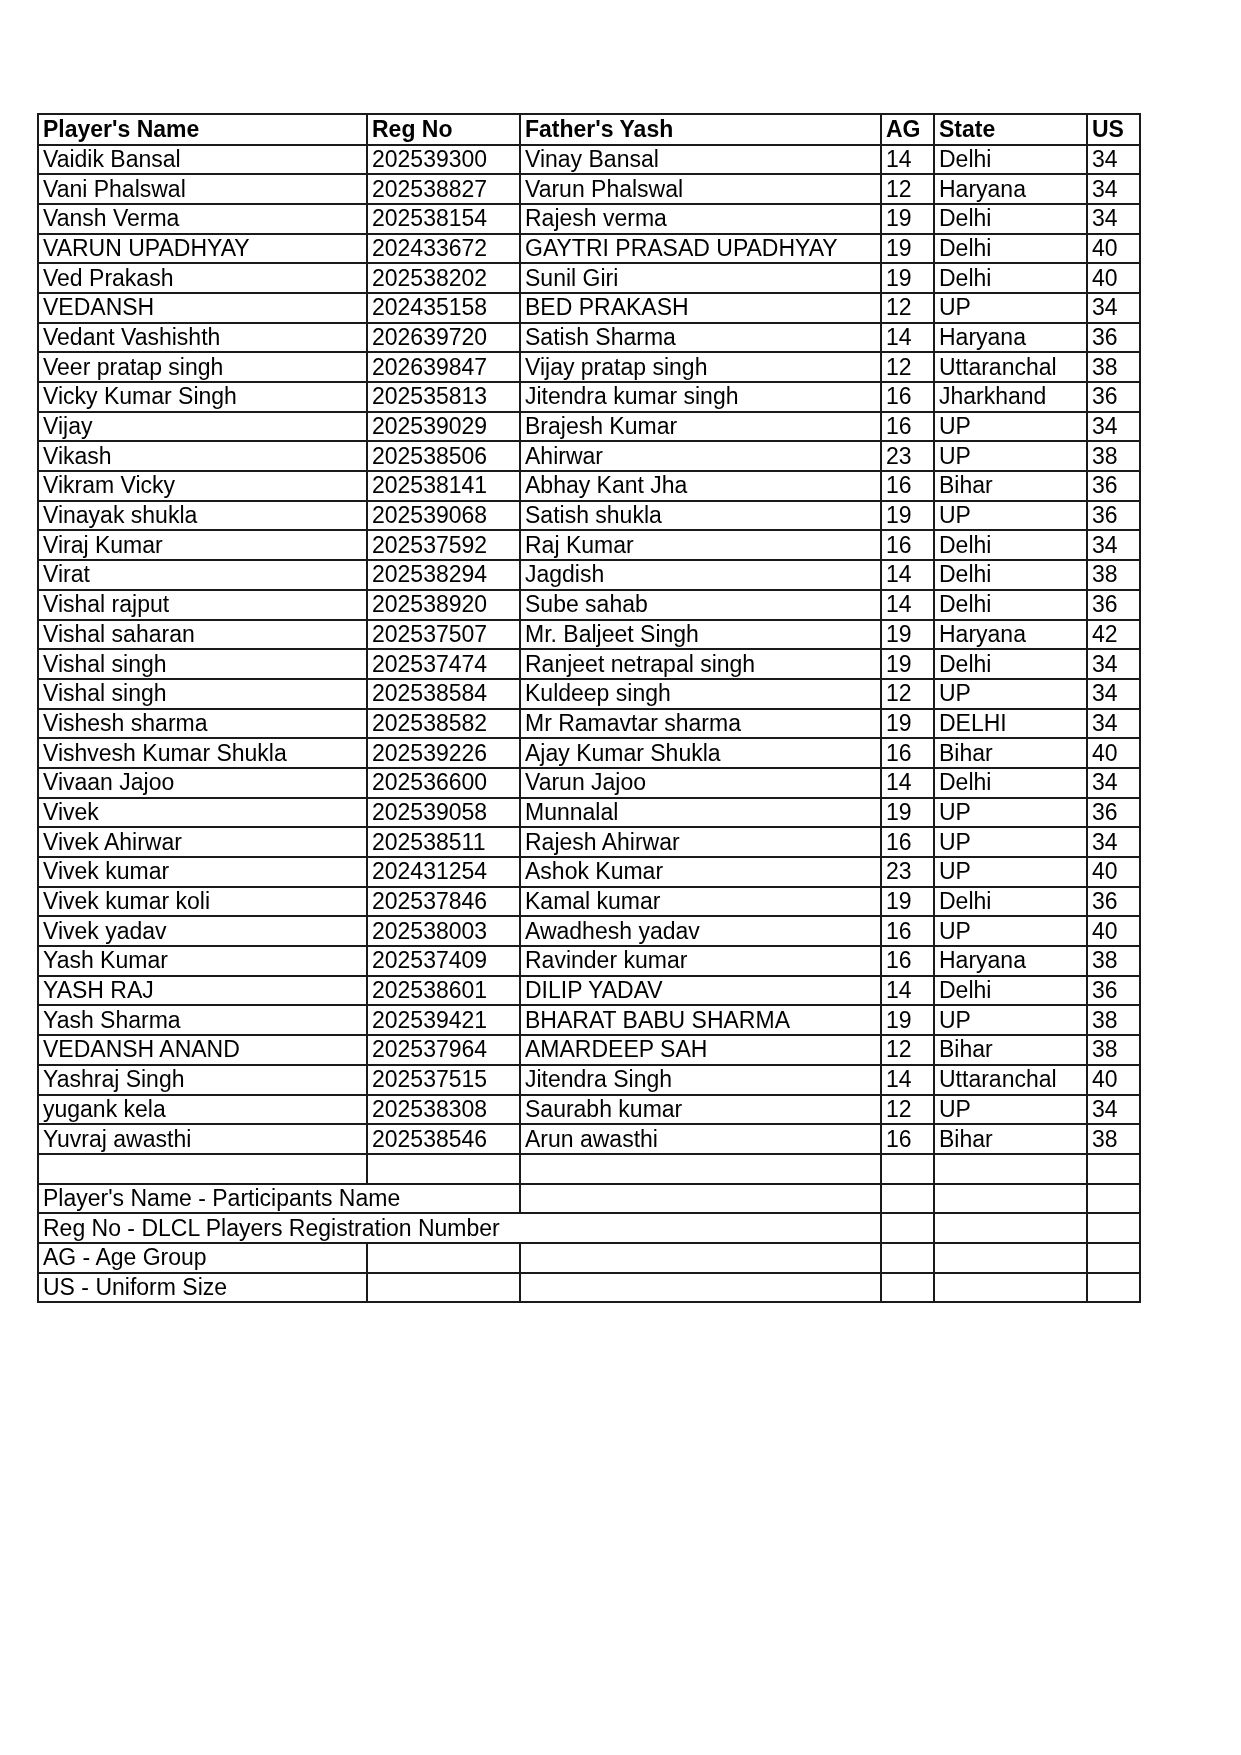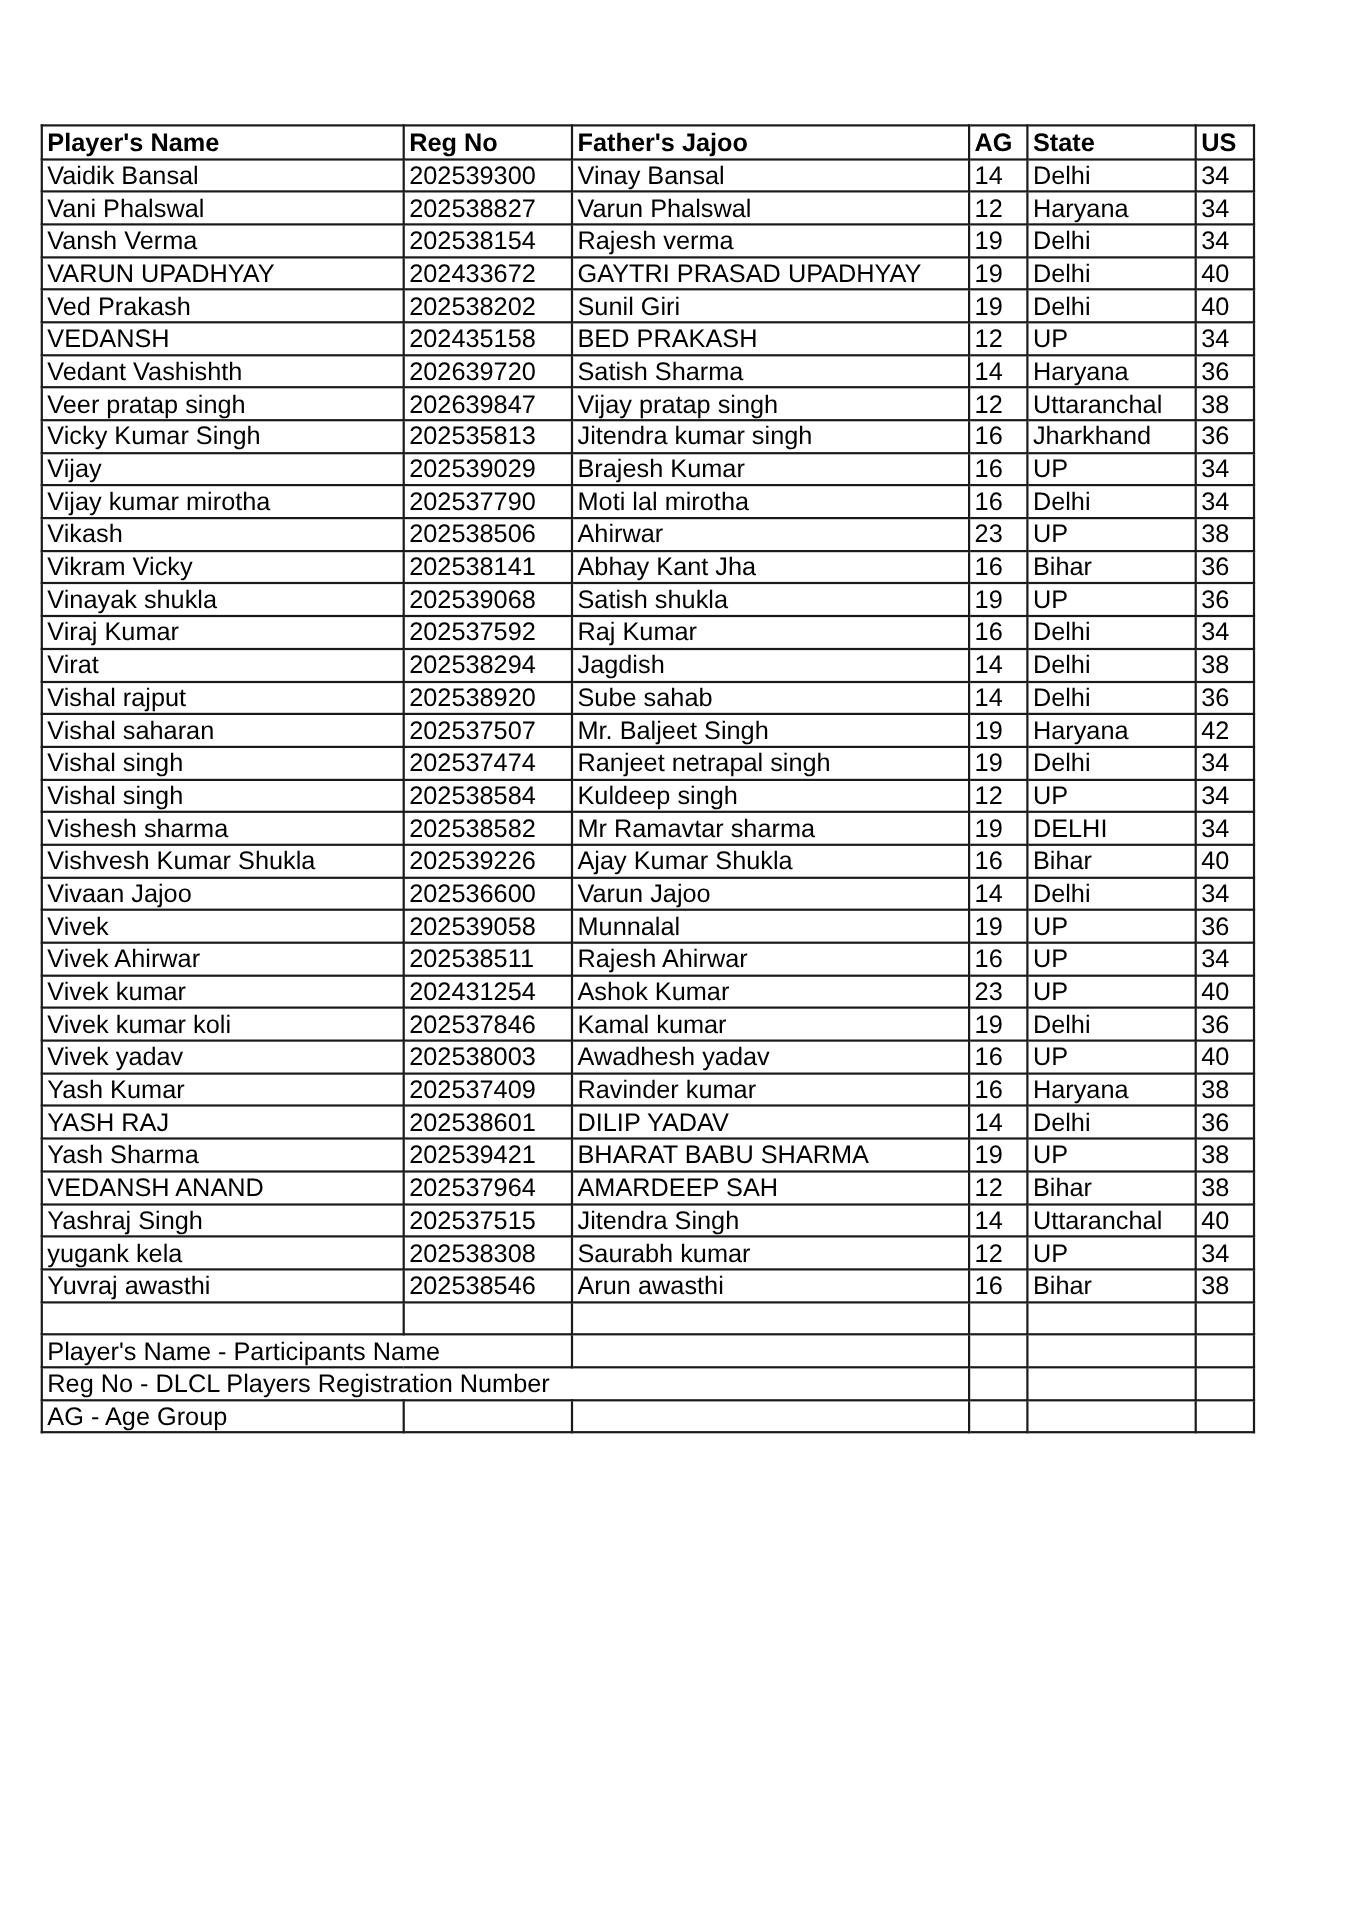--- a/index.html
+++ b/index.html
@@ -23,21 +23,21 @@
       <col class="c-reg">
       <col class="c-father">
       <col class="c-ag">
       <col class="c-state">
       <col class="c-us">
   </colgroup>
   <thead>
     <tr>
       <th>Player's Name</th>
       <th>Reg No</th>
-      <th>Father's Jajoo</th>
+      <th>Father's Yash</th>
       <th>AG</th>
       <th>State</th>
       <th>US</th>
     </tr>
   </thead>
   <tbody id="rows">
       <tr>
         <td>Vaidik Bansal</td>
         <td>202539300</td>
         <td>Vinay Bansal</td>
@@ -108,28 +108,20 @@
         <td>16</td>
         <td>Jharkhand</td>
         <td>36</td>
       </tr>
       <tr>
         <td>Vijay</td>
         <td>202539029</td>
         <td>Brajesh Kumar</td>
         <td>16</td>
         <td>UP</td>
-        <td>34</td>
-      </tr>
-      <tr>
-        <td>Vijay kumar mirotha</td>
-        <td>202537790</td>
-        <td>Moti lal mirotha</td>
-        <td>16</td>
-        <td>Delhi</td>
         <td>34</td>
       </tr>
       <tr>
         <td>Vikash</td>
         <td>202538506</td>
         <td>Ahirwar</td>
         <td>23</td>
         <td>UP</td>
         <td>38</td>
       </tr>
@@ -341,14 +333,22 @@
         <td></td>
     </tr>
     <tr>
       <td>AG - Age Group</td>
       <td></td>
         <td></td>
         <td></td>
         <td></td>
         <td></td>
     </tr>
+    <tr>
+      <td>US - Uniform Size</td>
+      <td></td>
+        <td></td>
+        <td></td>
+        <td></td>
+        <td></td>
+    </tr>
   </tbody>
 </table>
 
 </body></html>

